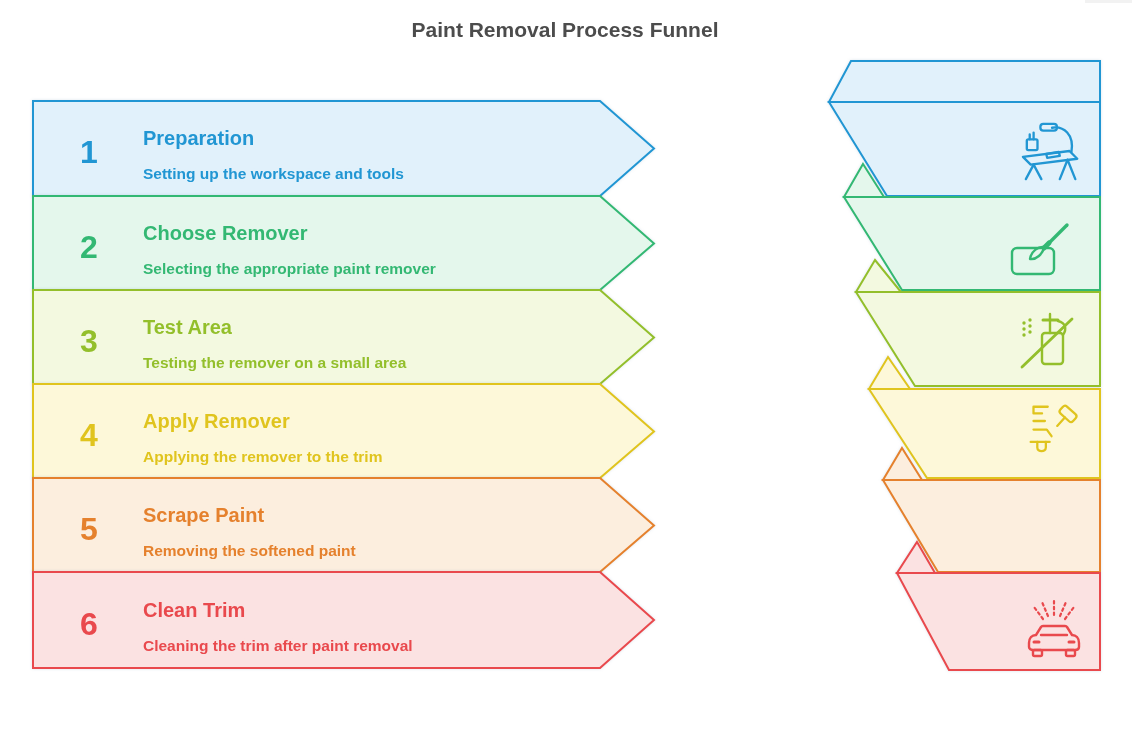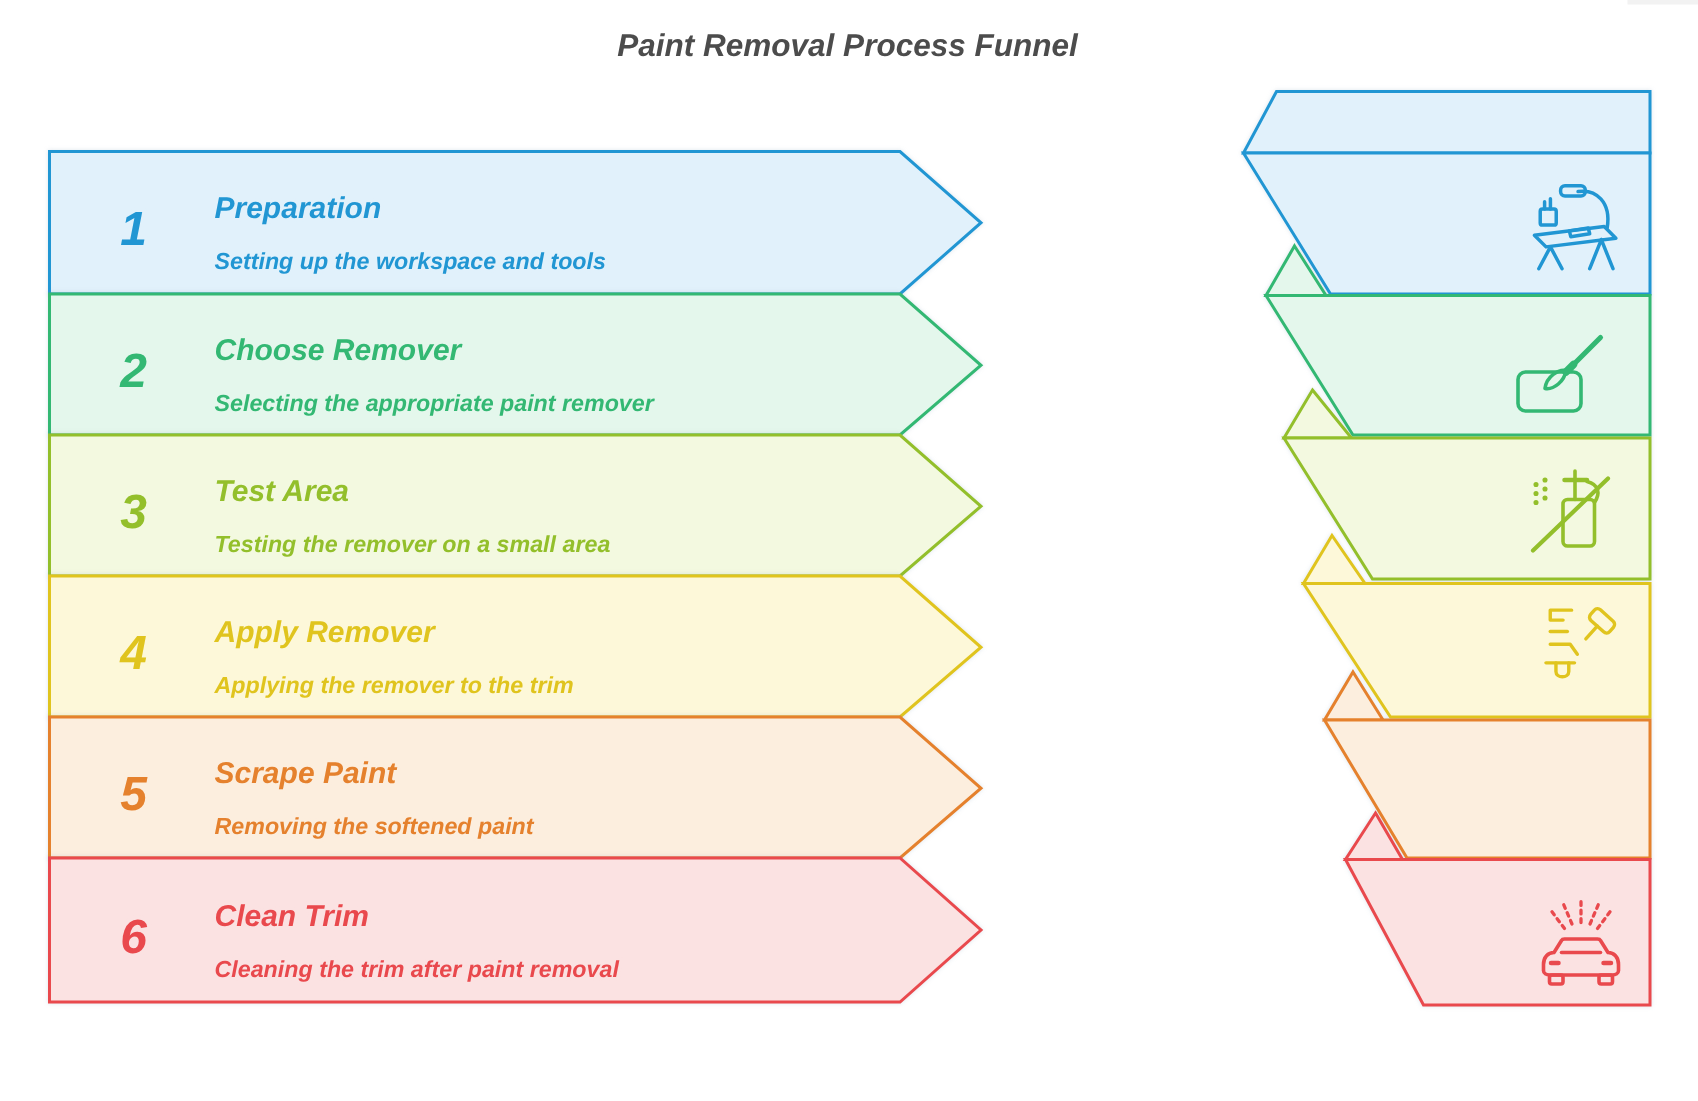--- a/index.html
+++ b/index.html
@@ -1,17 +1,17 @@
 <!DOCTYPE html>
 <html><head>
 <meta charset="utf-8">
 <style>
   html,body{margin:0;padding:0;background:#ffffff;}
   .stage{position:relative;width:1132px;height:734px;background:#ffffff;overflow:hidden;
-         font-family:"Liberation Sans",sans-serif;font-style:italic;}
+         font-family:"Liberation Sans",sans-serif;}
   svg{position:absolute;inset:0;}
   .shape{stroke-width:2;}
   .soft{filter:drop-shadow(0 0 1.5px rgba(120,150,180,0.25));}
   text{font-family:"Liberation Sans",sans-serif;}
   .halo{paint-order:stroke;stroke-linejoin:round;}
   .num{font-size:32px;font-weight:700;text-anchor:middle;stroke-width:6px;}
   .step-title{font-size:20px;font-weight:700;stroke-width:5px;}
   .step-desc{font-size:15.5px;font-weight:700;stroke-width:5px;}
   .diagram-title{font-size:21px;font-weight:600;text-anchor:middle;fill:#4c4c4c;
                  stroke:#ffffff;stroke-width:4px;}

